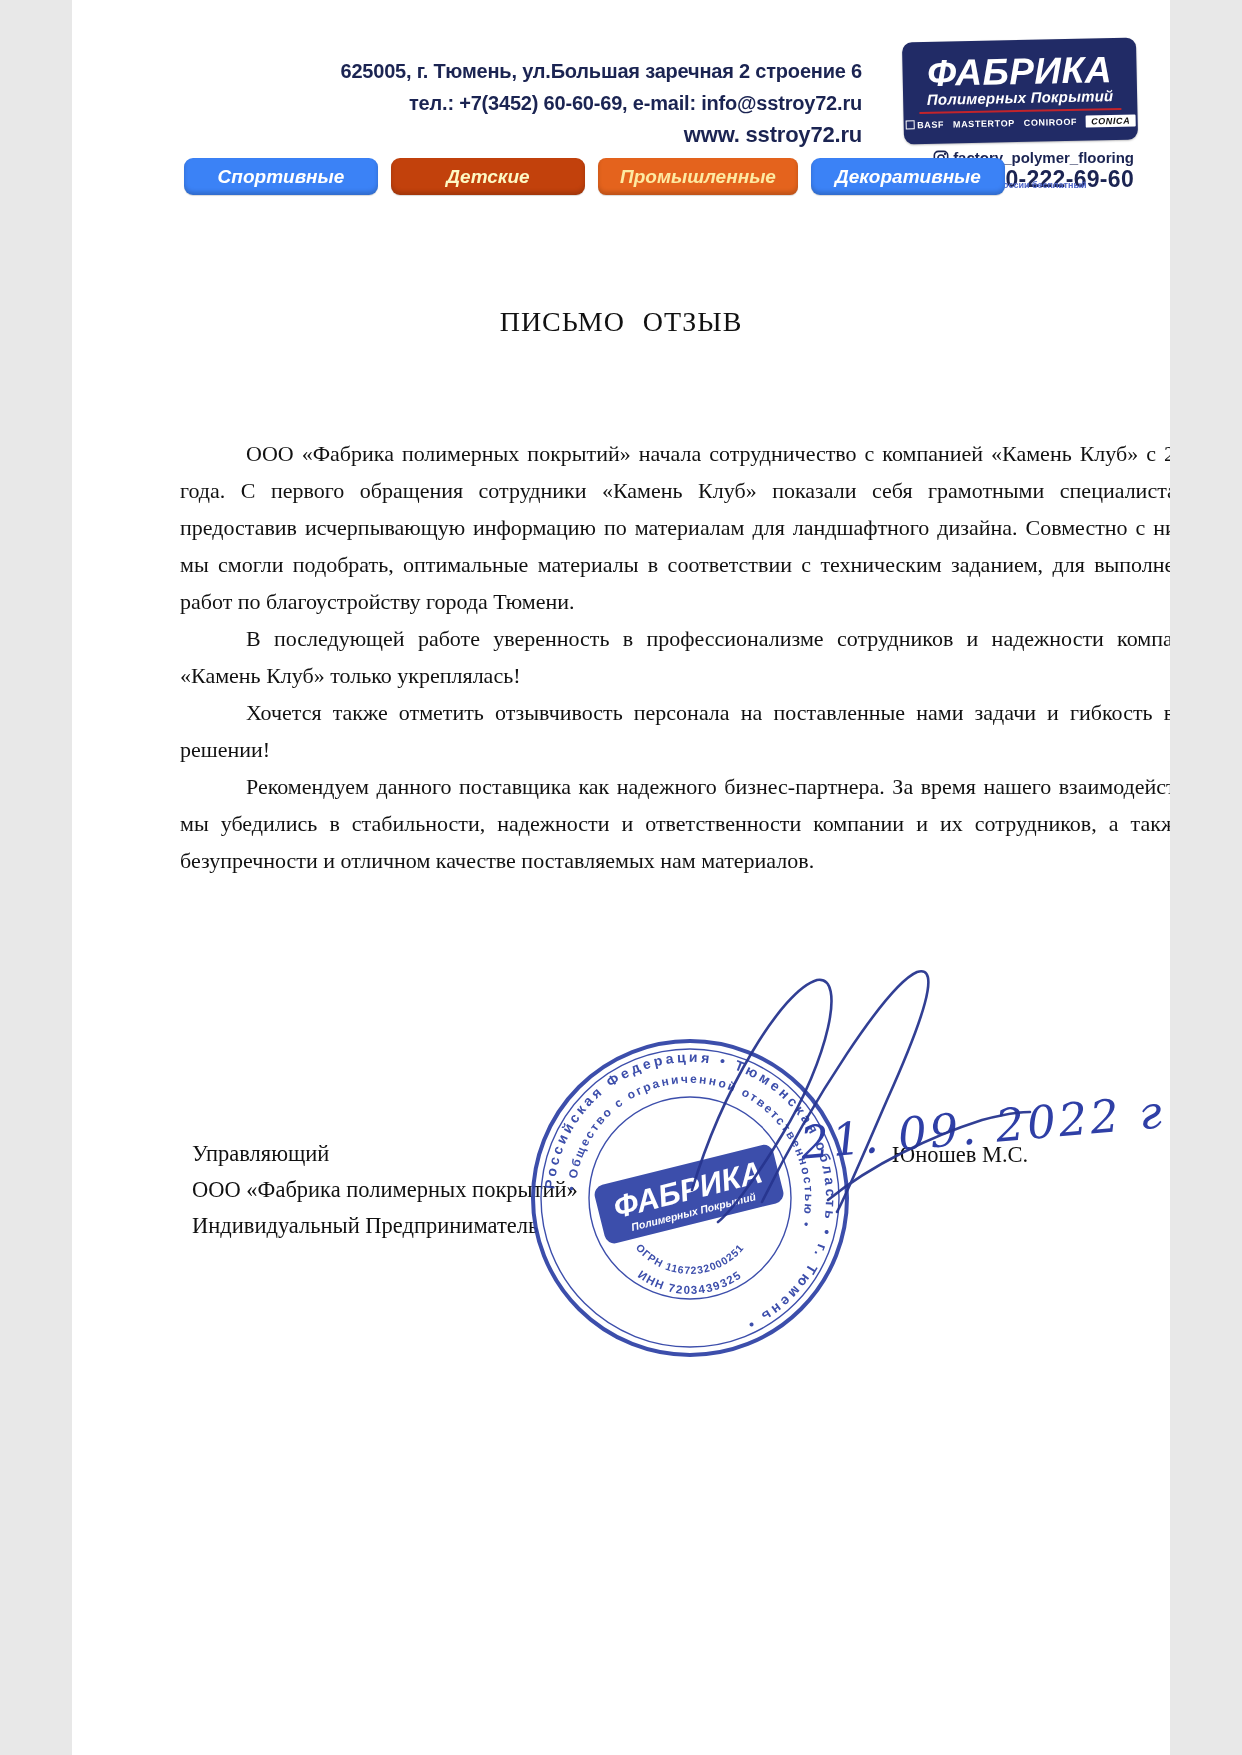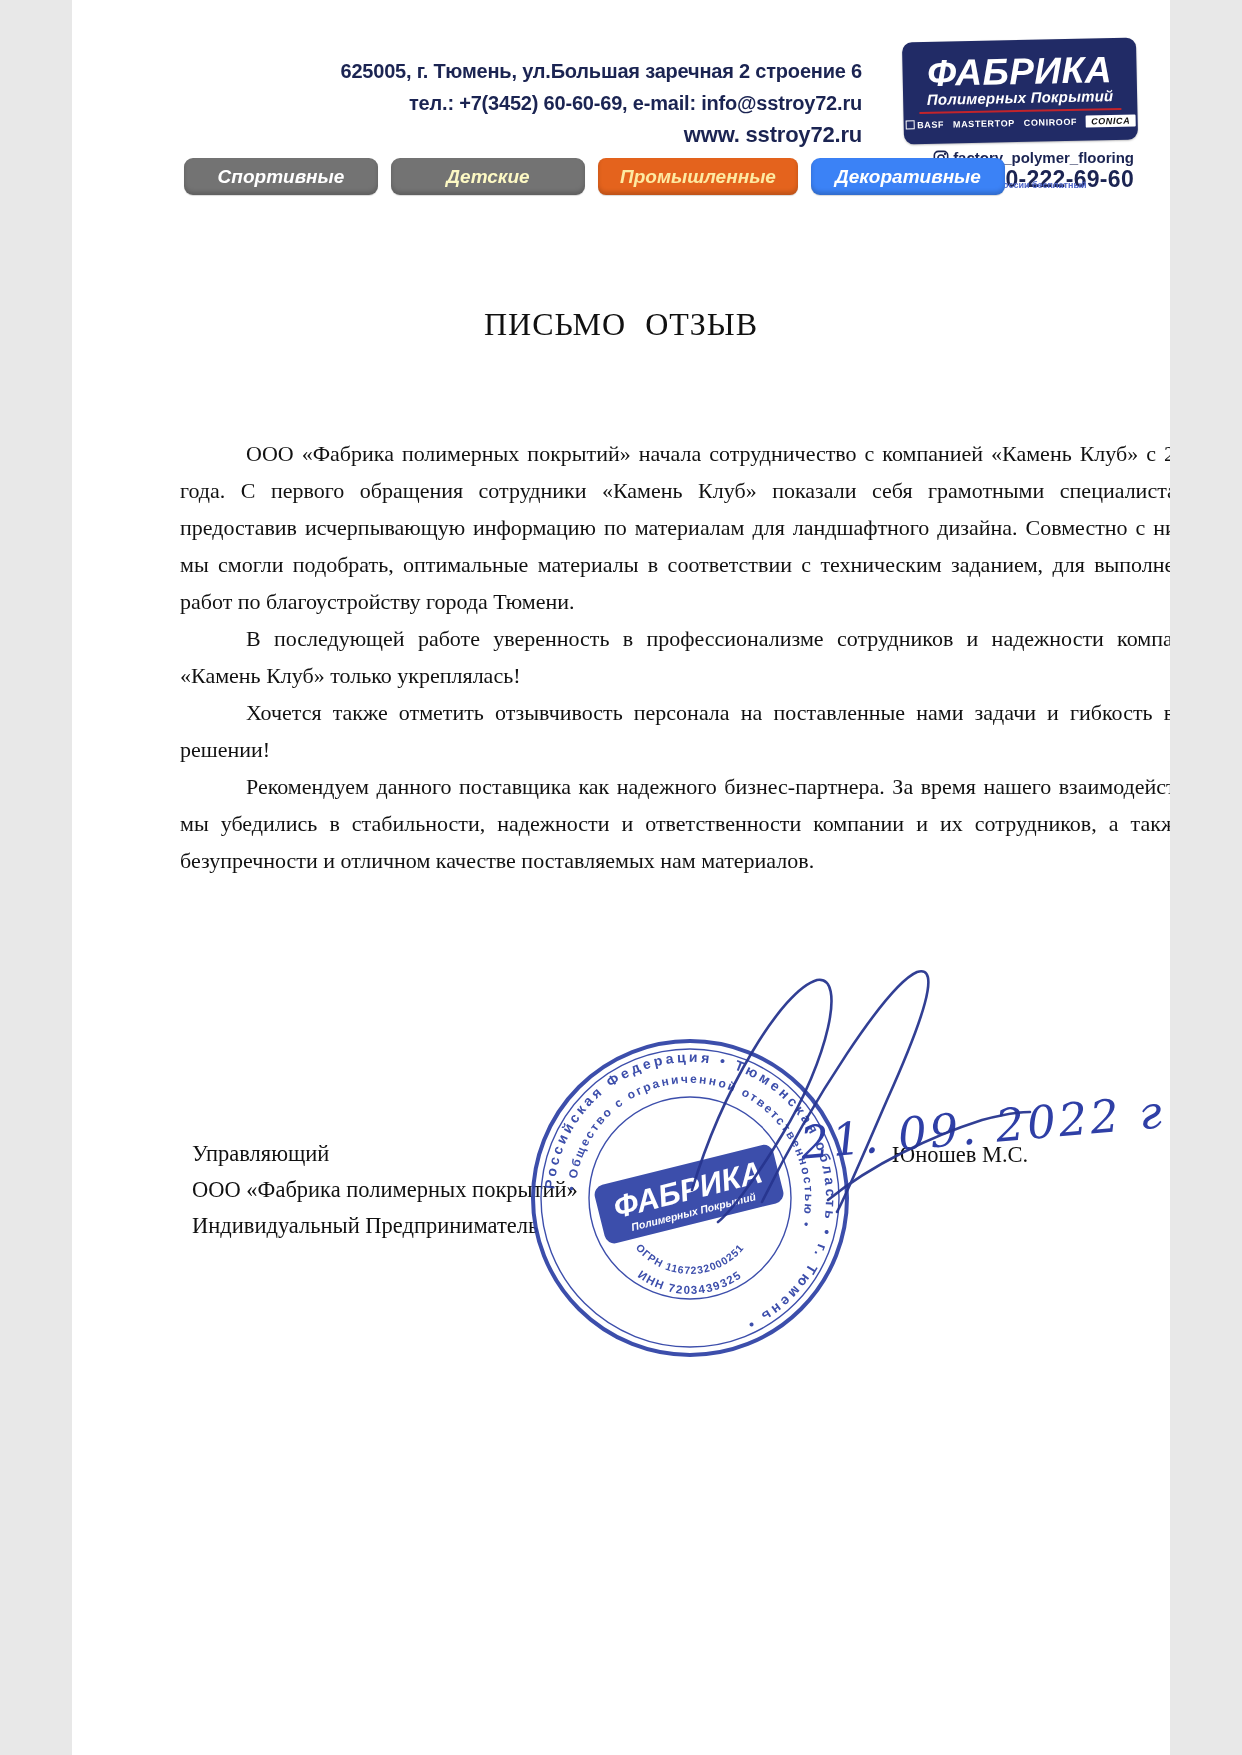--- a/index.html
+++ b/index.html
@@ -44,21 +44,21 @@
   .cats{position:absolute;top:158px;left:112px;display:flex;gap:13px;}
   .cat-btn{
     height:37px;min-width:150px;padding:0 22px;border-radius:9px;
     display:flex;align-items:center;justify-content:center;
     font-style:italic;font-weight:800;font-size:19px;
     box-shadow:inset 0 -3px 4px rgba(0,0,0,.18), 0 1px 1px rgba(0,0,0,.15);
   }
   
   .title{
     position:absolute;top:306px;left:0;width:100%;text-align:center;
-    font-family:"Liberation Serif",serif;font-size:32px;color:#111;
+    font-family:"Liberation Serif",serif;font-size:28px;color:#111;
     letter-spacing:1px;word-spacing:10px;
   }
   .body-text{
     position:absolute;top:435px;left:108px;width:1028px;
     font-family:"Liberation Serif",serif;font-size:22px;line-height:37px;
     color:#111;text-align:justify;
   }
   .body-text p{margin:0;text-indent:66px;}
   
   .sign-block{
@@ -105,22 +105,22 @@
     <svg width="16" height="16" viewBox="0 0 24 24">
       <rect x="2" y="2" width="20" height="20" rx="6" fill="none" stroke="#1b2452" stroke-width="2.4"></rect>
       <circle cx="12" cy="12" r="4.6" fill="none" stroke="#1b2452" stroke-width="2.4"></circle>
       <circle cx="18" cy="6" r="1.7" fill="#1b2452"></circle>
     </svg><span>factory_polymer_flooring</span>
   </div>
   <div class="hotline">8-800-222-69-60</div>
   <div class="hot-note">Звонок по России бесплатный</div>
 
   <div class="cats" id="categories">
-      <div class="cat-btn" style="background: #737373; color: rgb(255, 255, 255);">Спортивные</div>
-      <div class="cat-btn" style="background: #737373; color: rgb(253, 249, 196);">Детские</div>
+      <div class="cat-btn" style="background: #3b82f6; color: rgb(255, 255, 255);">Спортивные</div>
+      <div class="cat-btn" style="background: #c2410c; color: rgb(253, 249, 196);">Детские</div>
       <div class="cat-btn" style="background: rgb(228, 99, 29); color: rgb(253, 234, 162); border-radius: 8px;">Промышленные</div>
       <div class="cat-btn" style="background: #3b82f6; color: rgb(255, 255, 255);">Декоративные</div>
     </div>
 
   <div class="title">ПИСЬМО ОТЗЫВ</div>
 
   <div class="body-text" id="letter-body">
       <p>ООО «Фабрика полимерных покрытий» начала сотрудничество с компанией «Камень Клуб» с 2019 года. С первого обращения сотрудники «Камень Клуб» показали себя грамотными специалистами, предоставив исчерпывающую информацию по материалам для ландшафтного дизайна. Совместно с ними, мы смогли подобрать, оптимальные материалы в соответствии с техническим заданием, для выполнения работ по благоустройству города Тюмени.</p>
       <p>В последующей работе уверенность в профессионализме сотрудников и надежности компании  «Камень Клуб» только укреплялась!</p>
       <p>Хочется также отметить отзывчивость персонала на поставленные нами задачи и гибкость в их решении!</p>

